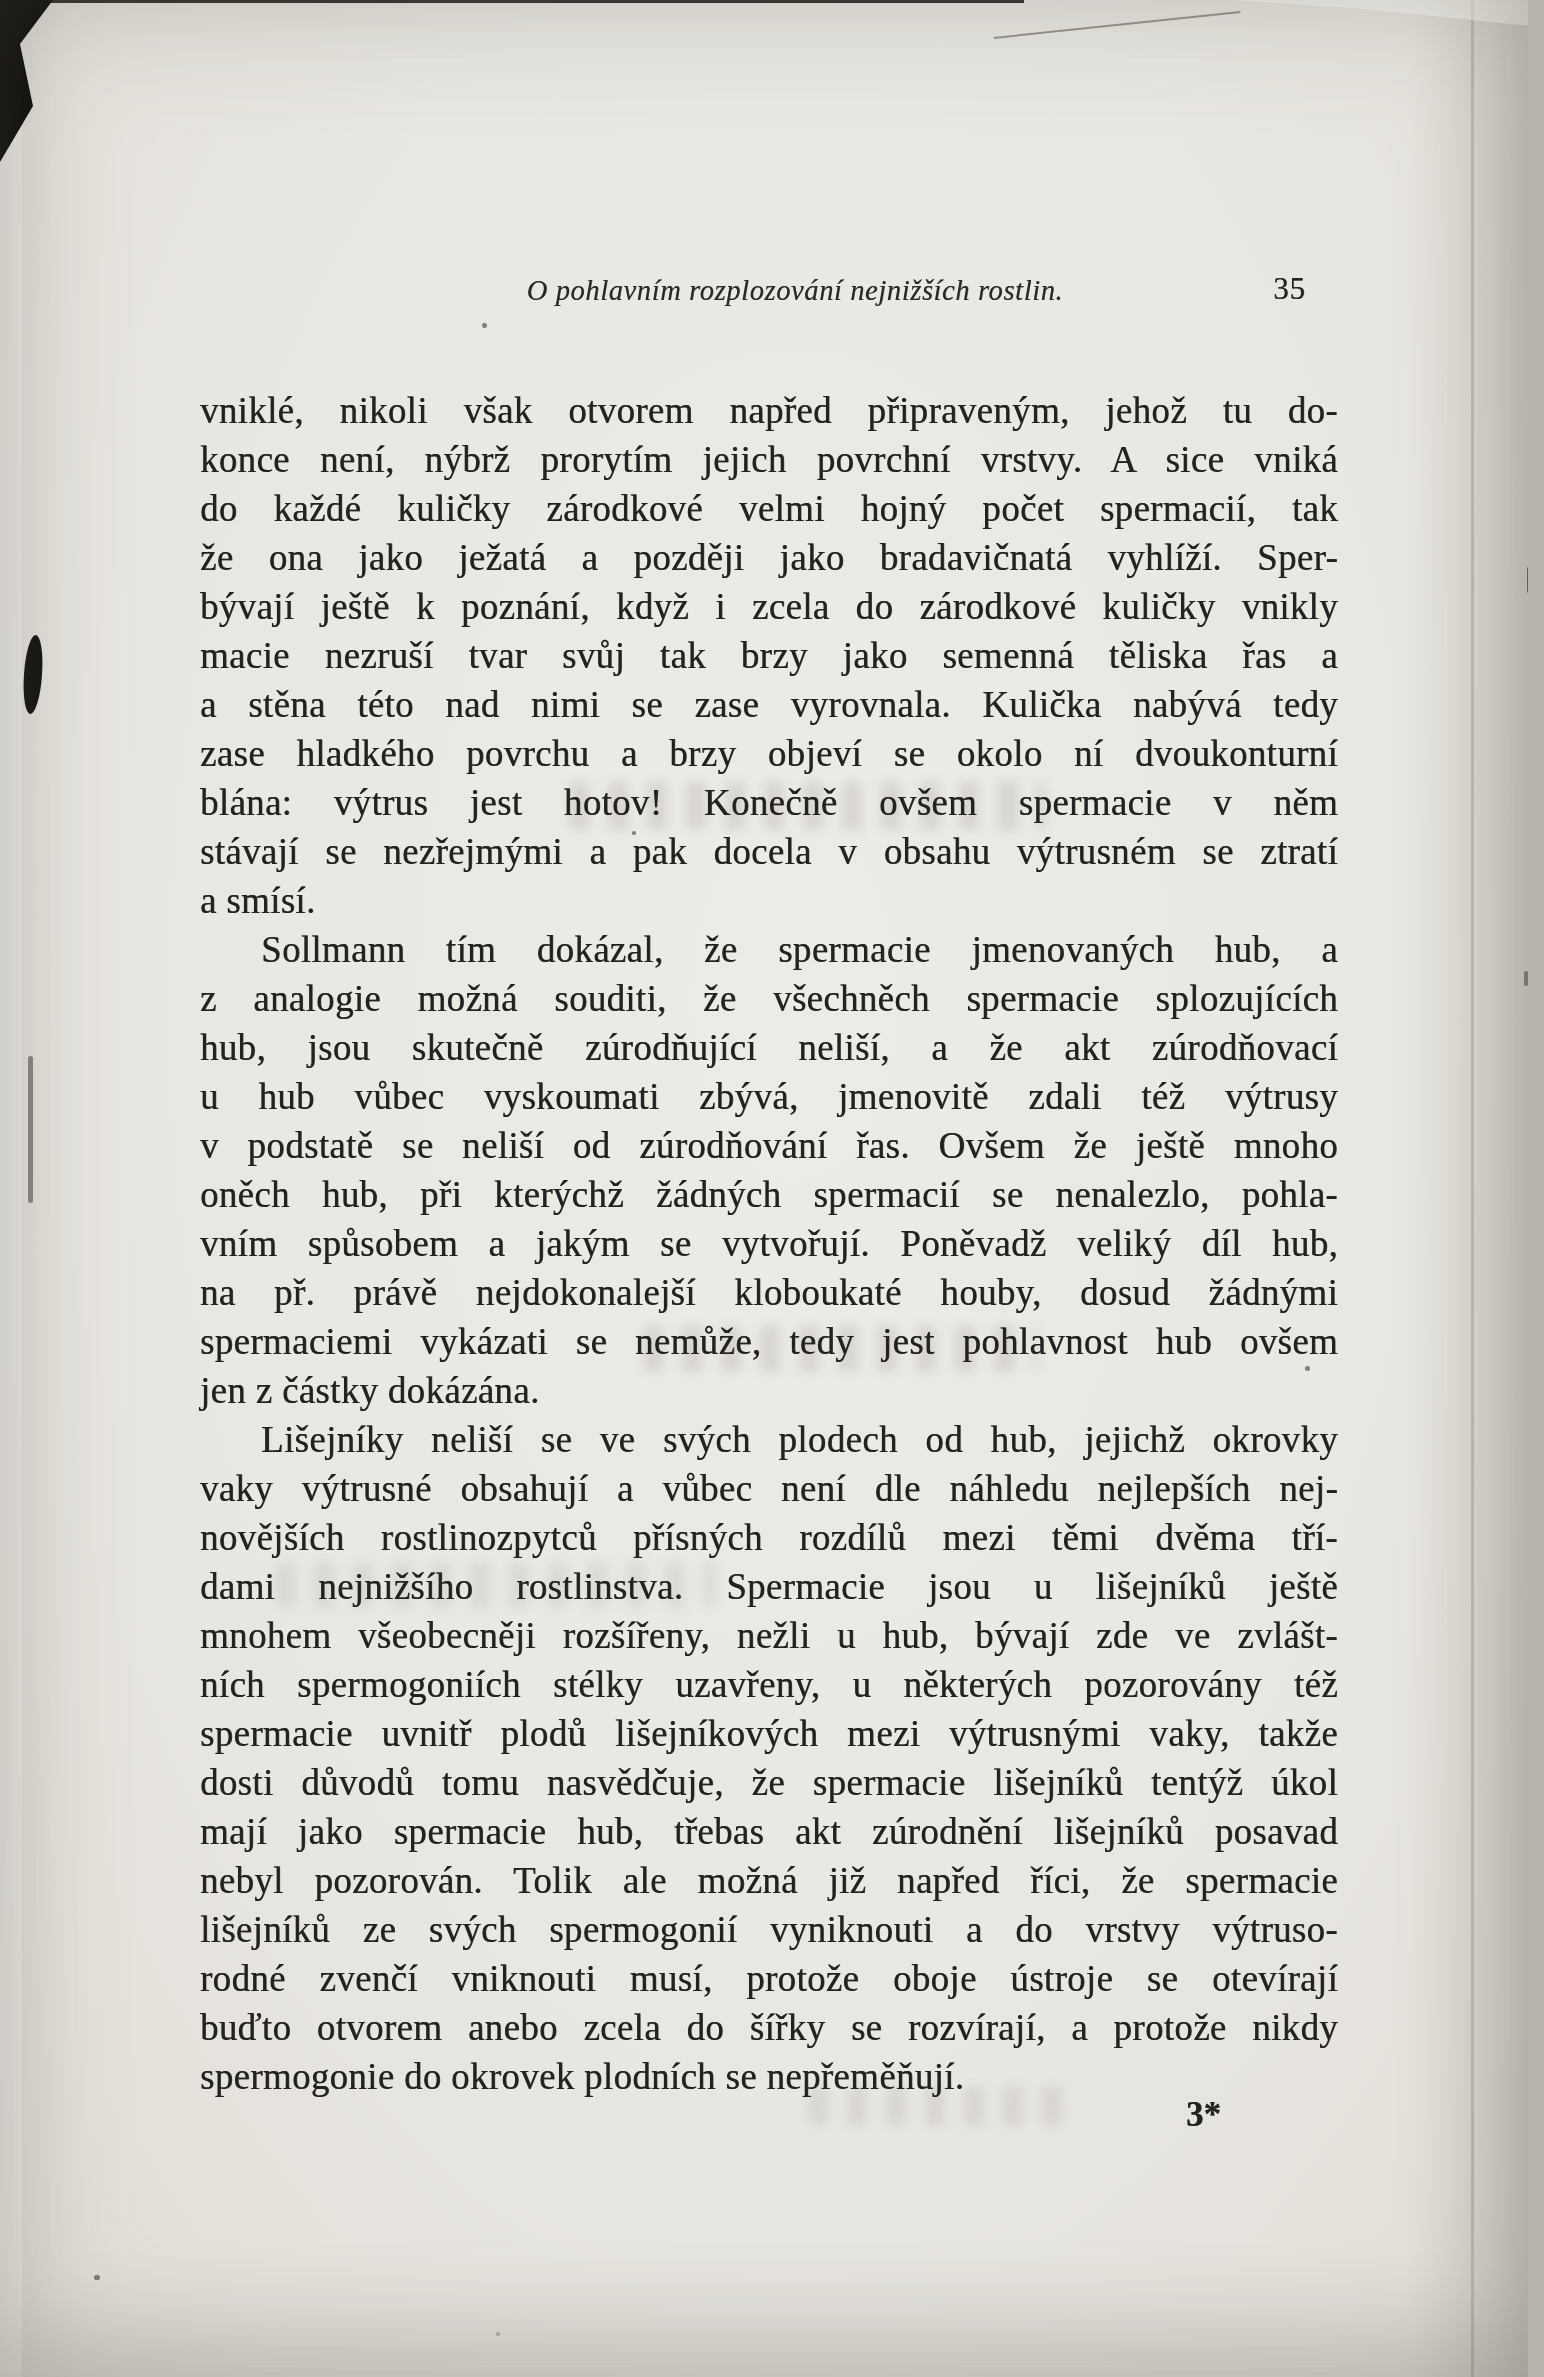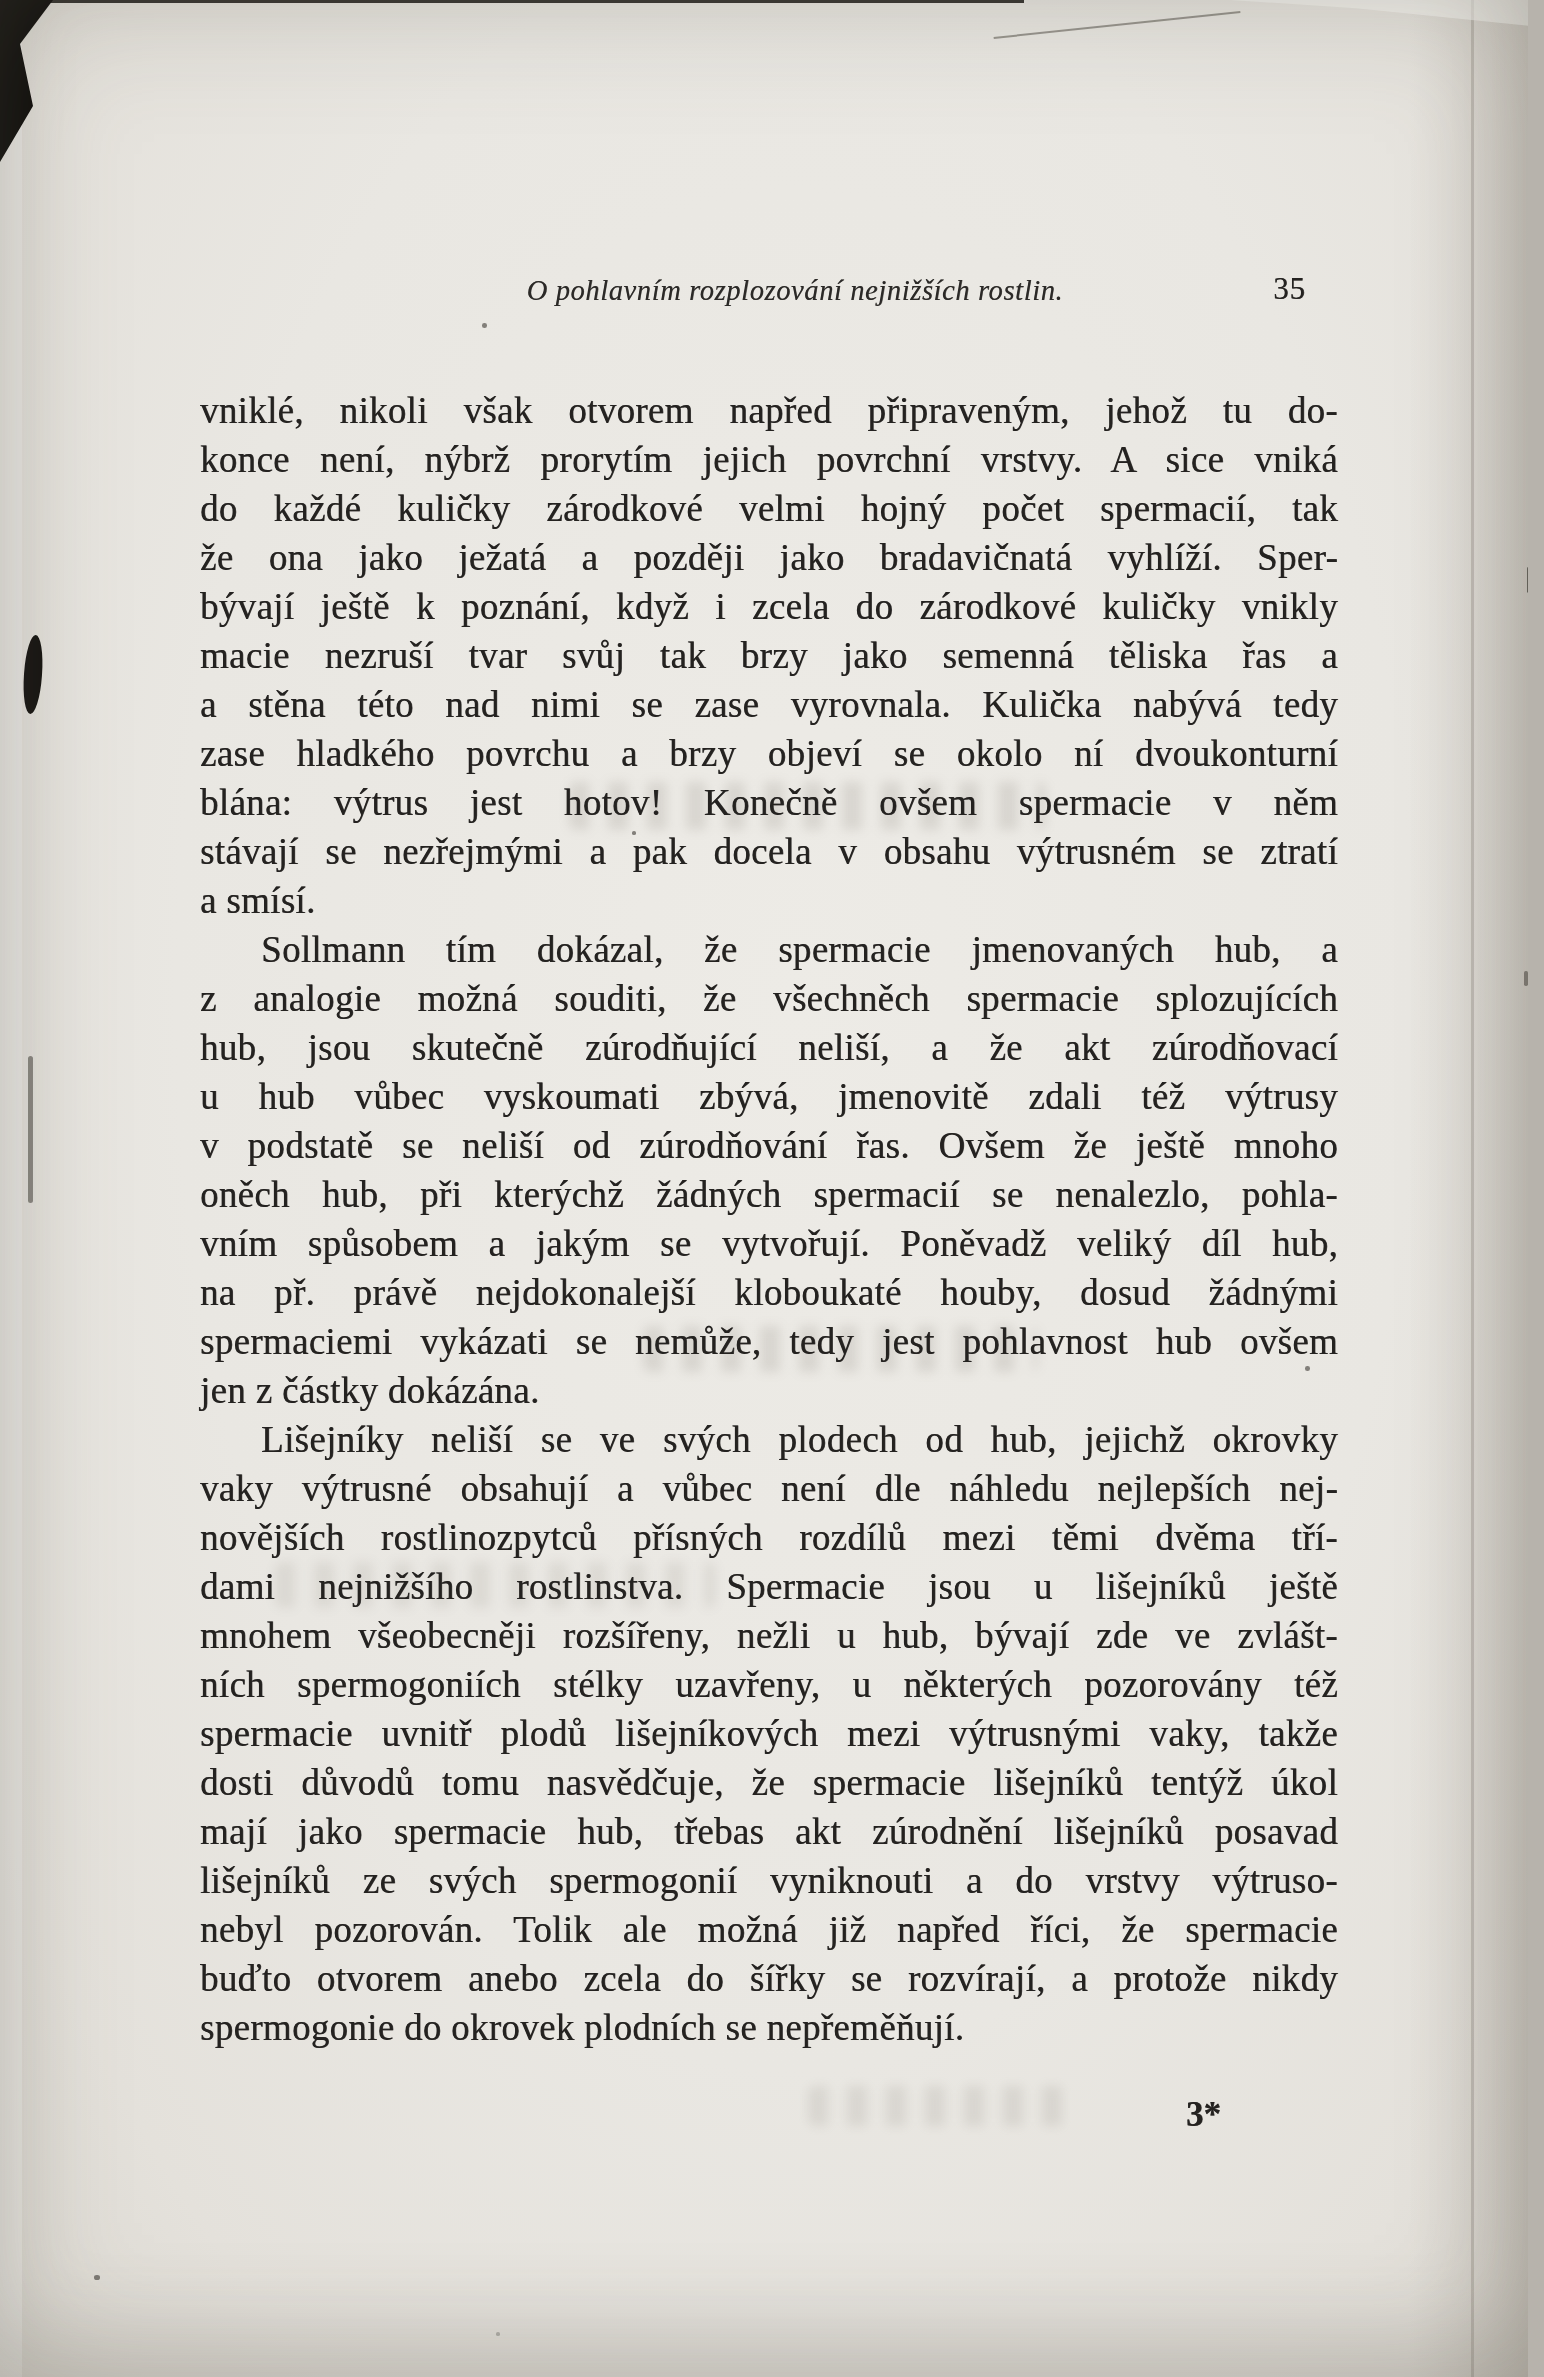--- a/index.html
+++ b/index.html
@@ -118,22 +118,23 @@
       <div class="line last">jen z částky dokázána.</div>
       <div class="line indent">Lišejníky neliší se ve svých plodech od hub, jejichž okrovky</div>
       <div class="line">vaky výtrusné obsahují a vůbec není dle náhledu nejlepších nej-</div>
       <div class="line">novějších rostlinozpytců přísných rozdílů mezi těmi dvěma tří-</div>
       <div class="line">dami nejnižšího rostlinstva. Spermacie jsou u lišejníků ještě</div>
       <div class="line">mnohem všeobecněji rozšířeny, nežli u hub, bývají zde ve zvlášt-</div>
       <div class="line">ních spermogoniích stélky uzavřeny, u některých pozorovány též</div>
       <div class="line">spermacie uvnitř plodů lišejníkových mezi výtrusnými vaky, takže</div>
       <div class="line">dosti důvodů tomu nasvědčuje, že spermacie lišejníků tentýž úkol</div>
       <div class="line">mají jako spermacie hub, třebas akt zúrodnění lišejníků posavad</div>
+      <div class="line">nebyl pozorován. Tolik ale možná již napřed říci, že spermacie</div>
       <div class="line">lišejníků ze svých spermogonií vyniknouti a do vrstvy výtruso-</div>
-      <div class="line">nebyl pozorován. Tolik ale možná již napřed říci, že spermacie</div>
+      <div class="line">rodné zvenčí vniknouti musí, protože oboje ústroje se otevírají</div>
       <div class="line">buďto otvorem anebo zcela do šířky se rozvírají, a protože nikdy</div>
       <div class="line last">spermogonie do okrovek plodních se nepřeměňují.</div>
     </div>
 
   <div class="signature">3*</div>
 
   <div class="vignette"></div>
 </div>
 
 

